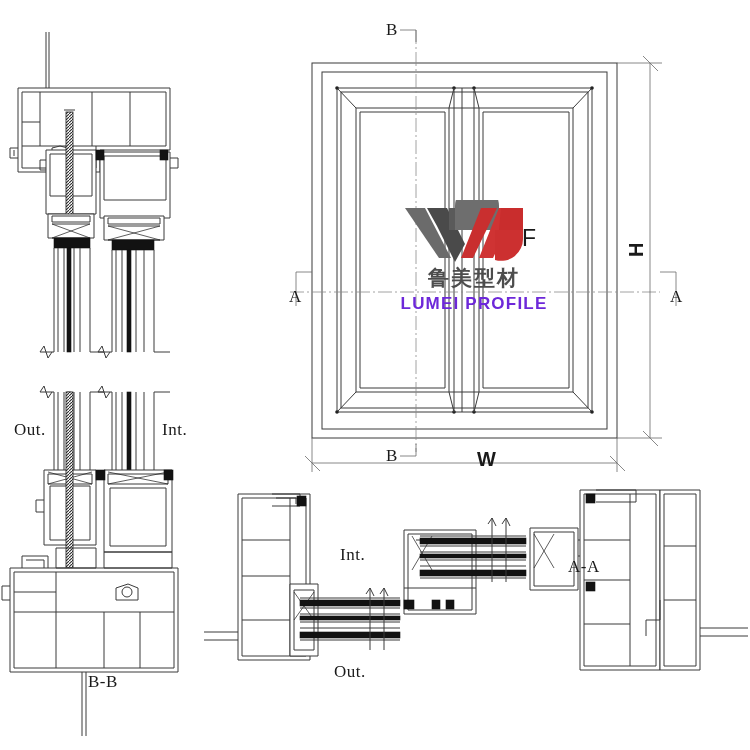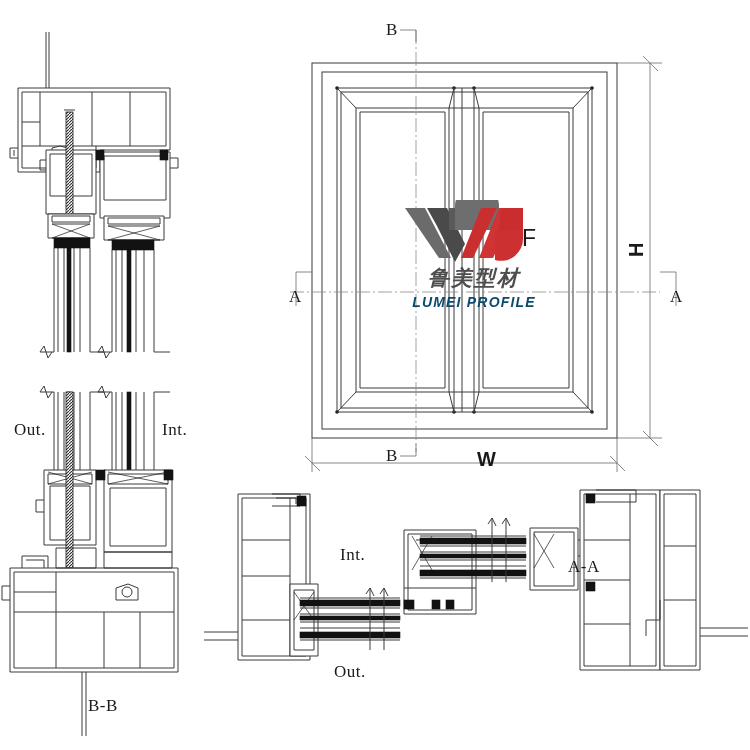--- a/index.html
+++ b/index.html
@@ -6,28 +6,28 @@
   html,body{margin:0;padding:0;background:#ffffff;}
   body{width:750px;height:750px;overflow:hidden;
        font-family:"Liberation Serif", serif;}
   #sheet{position:relative;width:750px;height:750px;background:#fff;}
   svg.layer{position:absolute;left:0;top:0;width:750px;height:750px;}
   .lbl{position:absolute;font-family:"Liberation Serif", serif;
        color:#1a1a1a;letter-spacing:.5px;white-space:nowrap;}
   .lbl-md{font-size:17px;}
   .lbl-bold{font-weight:bold;font-size:20px;font-family:"Liberation Sans",sans-serif;}
   .rot90{transform:rotate(-90deg);transform-origin:center center;}
-  #logo{position:absolute;left:399px;top:200px;width:150px;height:120px;font-style:italic;}
+  #logo{position:absolute;left:399px;top:200px;width:150px;height:120px;}
   #logo .mark{position:relative;width:150px;height:70px;}
   #logo .cn{position:absolute;left:5px;top:68px;width:140px;text-align:center;
      font-family:"DejaVu Sans",sans-serif;font-size:21px;font-weight:bold;
      color:#4d4d4d;letter-spacing:2px;line-height:1;}
   #logo .en{position:absolute;left:0px;top:94px;width:150px;text-align:center;
-     font-family:"Liberation Sans",sans-serif;font-size:14px;font-weight:bold;
-     color:#0c4a6e;letter-spacing:1.2px;}
+     font-family:"Liberation Sans",sans-serif;font-size:17px;font-weight:bold;
+     color:#6d28d9;letter-spacing:1.2px;}
 </style>
 </head>
 <body>
 
 <div id="sheet">
 
   <svg class="layer" viewBox="0 0 750 750" shape-rendering="geometricPrecision">
     <defs>
       <style>
         .ln{fill:none;stroke:#3a3a3a;stroke-width:1;}
@@ -300,21 +300,21 @@
   <div class="lbl lbl-md" style="left:289px;top:287px;">A</div>
   <div class="lbl lbl-md" style="left:670px;top:287px;">A</div>
 
   <div class="lbl lbl-bold rot90" style="left:629px;top:238px;">H</div>
   <div class="lbl lbl-bold" style="left:477px;top:448px;">W</div>
 
   <div class="lbl" style="left:522px;top:225px;font-size:23px;font-family:'Liberation Sans',sans-serif;">F</div>
 
   <div class="lbl lbl-md" style="left:14px;top:420px;">Out.</div>
   <div class="lbl lbl-md" style="left:162px;top:420px;">Int.</div>
-  <div class="lbl lbl-md" style="left:88px;top:696px;">B-B</div>
+  <div class="lbl lbl-md" style="left:88px;top:672px;">B-B</div>
 
   <div class="lbl lbl-md" style="left:340px;top:545px;">Int.</div>
   <div class="lbl lbl-md" style="left:334px;top:662px;">Out.</div>
   <div class="lbl lbl-md" style="left:568px;top:557px;">A-A</div>
 
   <div id="logo">
     <div class="mark">
       <svg width="150" height="70" viewBox="0 0 150 70">
 
         <path d="M6,8 L26,8 L52,58 L40,58 Z" fill="#6b6b6b"></path>

